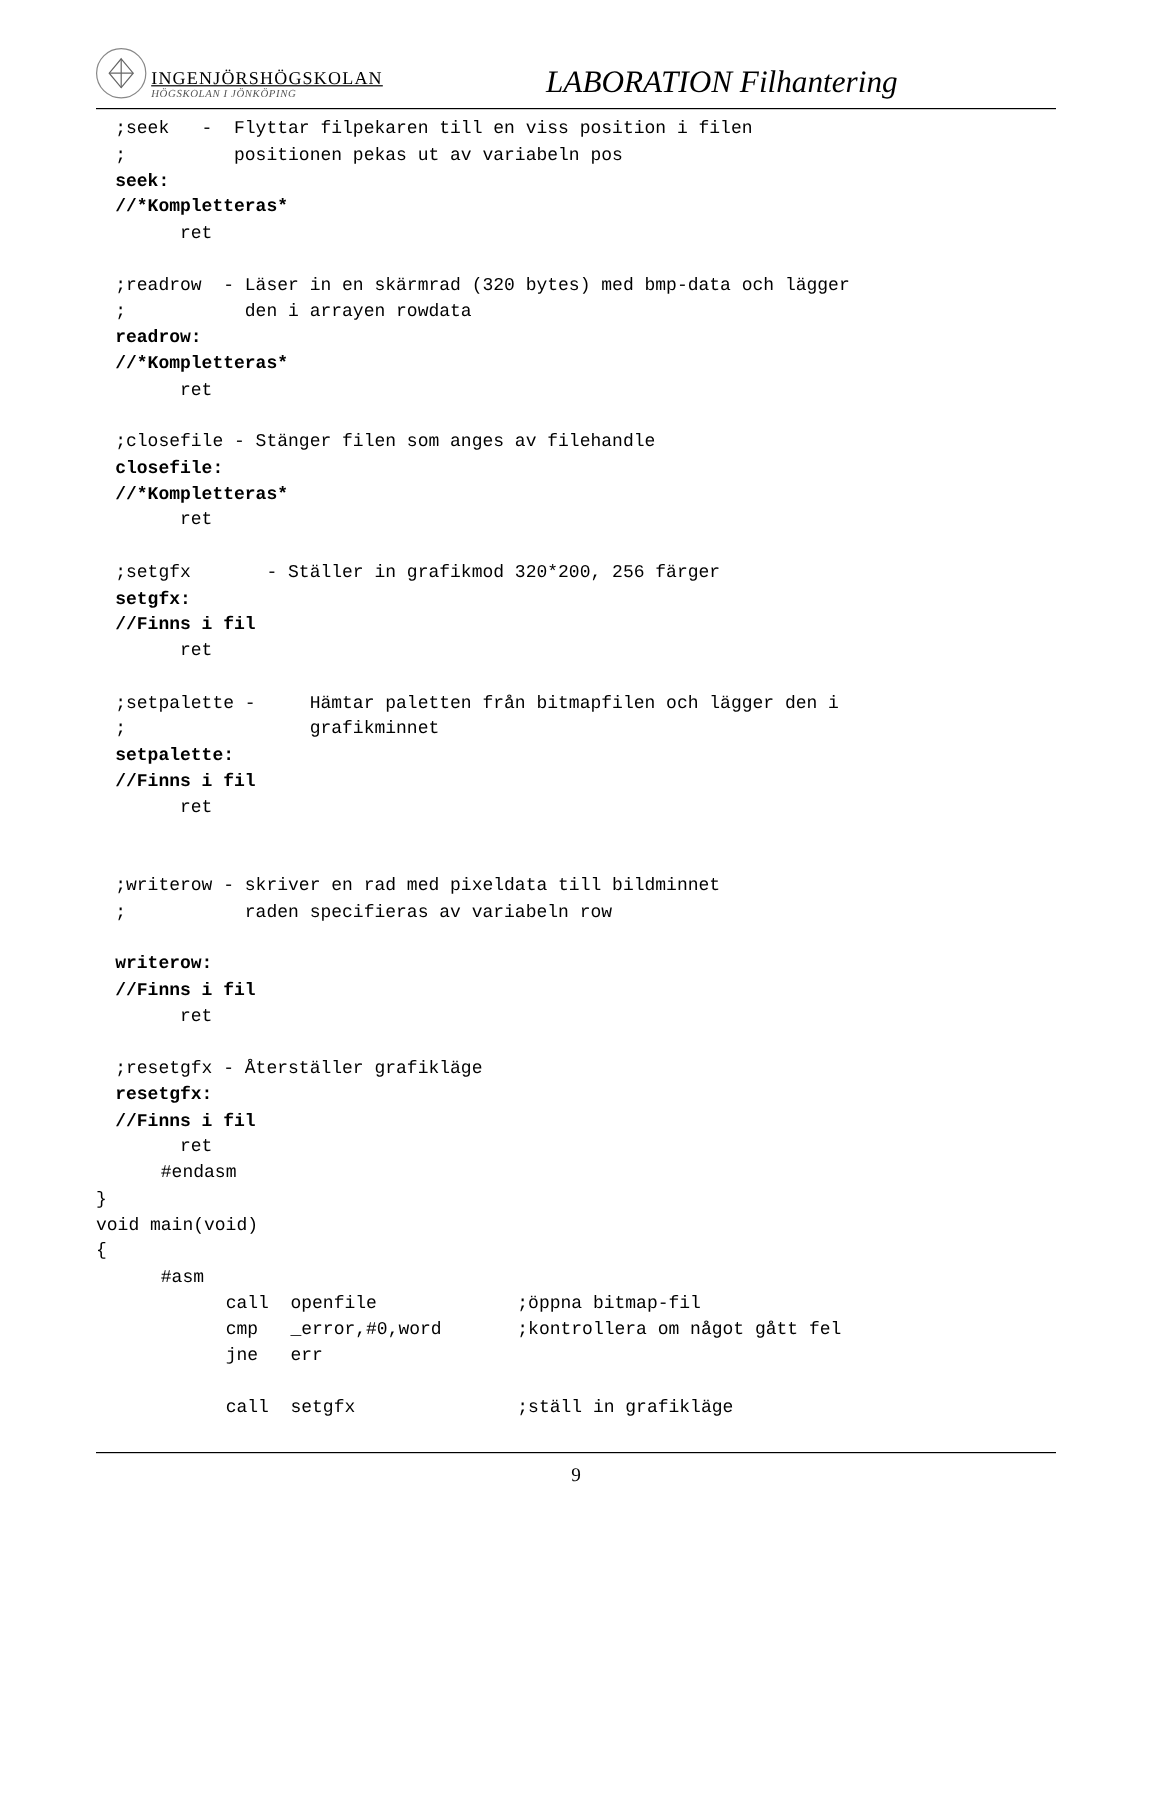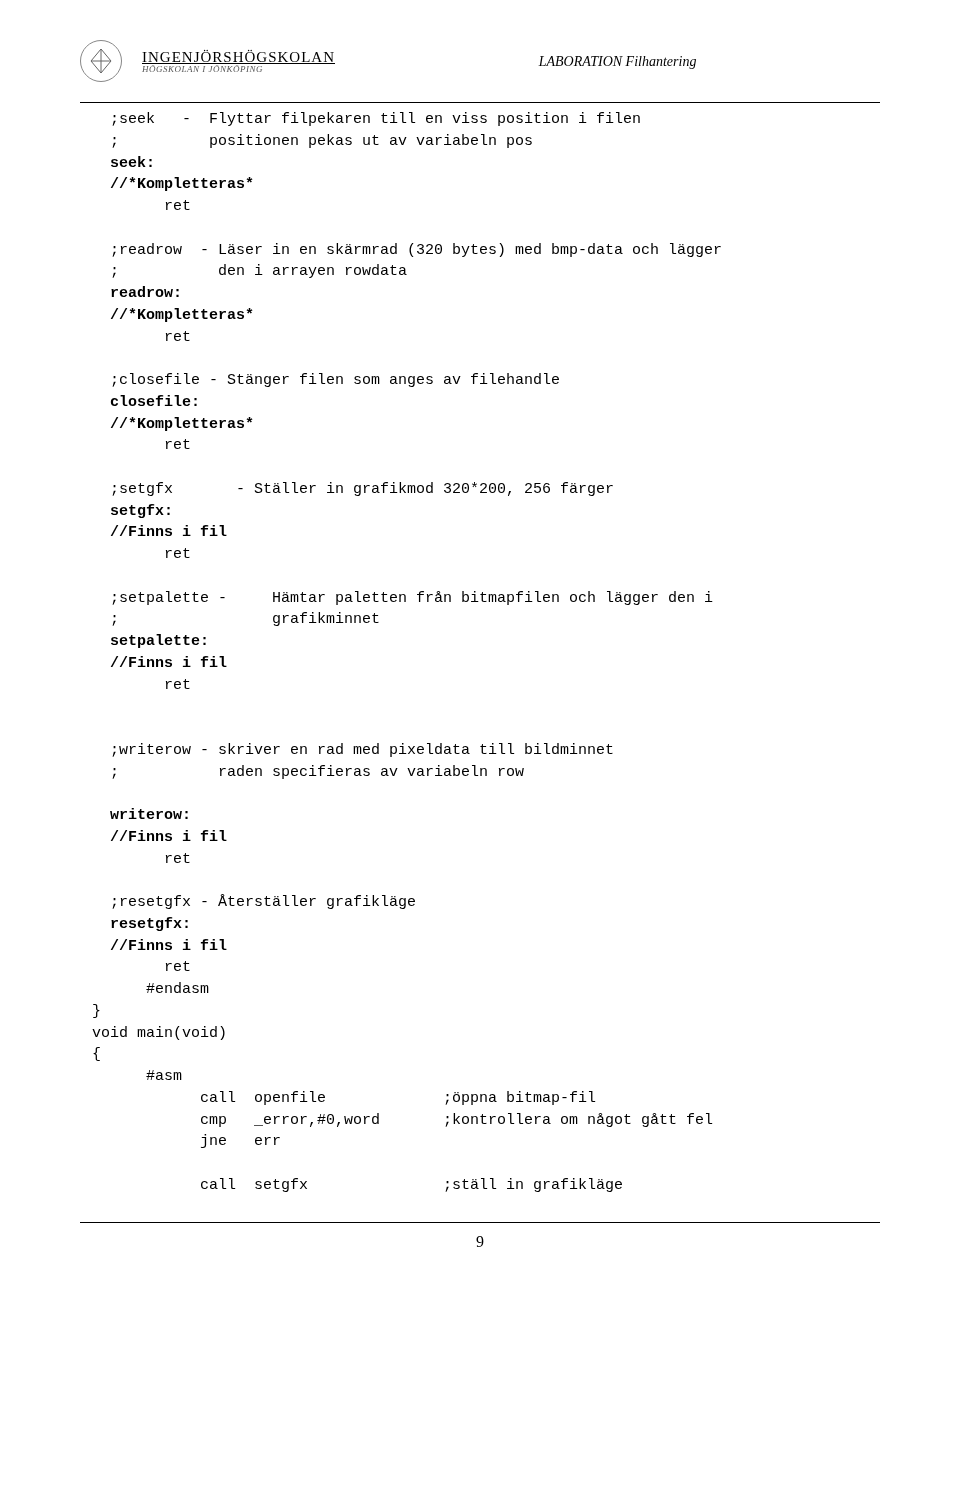--- a/index.html
+++ b/index.html
@@ -11,23 +11,23 @@
     width: 960px;
   }
   .page {
     width: 960px;
     padding: 40px 80px 40px 80px;
     box-sizing: border-box;
     position: relative;
   }
   .header {
     display: flex;
-    align-items: center;
-    gap: 20px;
-    margin-bottom: 18px;
+    align-items: flex-end;
+    gap: 4px;
+    margin-bottom: 6px;
   }
   .logo {
     width: 40px;
     height: 40px;
     border: 1px solid #888;
     border-radius: 50%;
     display: flex;
     align-items: center;
     justify-content: center;
     position: relative;
@@ -46,35 +46,35 @@
   }
   .school-sub {
     font-size: 9px;
     letter-spacing: 0.5px;
     color: #555;
     font-style: italic;
   }
   .doc-title {
     text-align: center;
     font-style: italic;
-    font-size: 14px;
+    font-size: 26px;
     margin: 0 auto;
     flex: 1;
   }
   .rule {
     border: none;
     border-top: 1px solid #000;
     margin: 2px 0 6px 0;
   }
   .code {
     font-family: "Courier New", Courier, monospace;
     font-size: 15px;
     line-height: 1.45;
     white-space: pre;
-    margin-left: 30px;
+    margin-left: 16px;
   }
   .code .bold { font-weight: bold; }
   .bottom-rule {
     border: none;
     border-top: 1px solid #000;
     margin: 25px 0 10px 0;
   }
   .page-num {
     text-align: center;
     font-family: "Times New Roman", Times, serif;
@@ -137,21 +137,21 @@
 <span class="bold">writerow:</span>
 <span class="bold">//Finns i fil</span>
       <span>ret</span>
 
 <span>;resetgfx - Återställer grafikläge</span>
 <span class="bold">resetgfx:</span>
 <span class="bold">//Finns i fil</span>
       <span>ret</span>
 </div>
 
-<div class="code" style="margin-left:12px;">      <span>#endasm</span>
+<div class="code" style="margin-left:0;">      <span>#endasm</span>
 <span>}</span>
 <span>void main(void)</span>
 <span>{</span>
       <span>#asm</span>
             <span>call  openfile             ;öppna bitmap-fil</span>
             <span>cmp   _error,#0,word       ;kontrollera om något gått fel</span>
             <span>jne   err</span>
 
             <span>call  setgfx               ;ställ in grafikläge</span></div>
 

